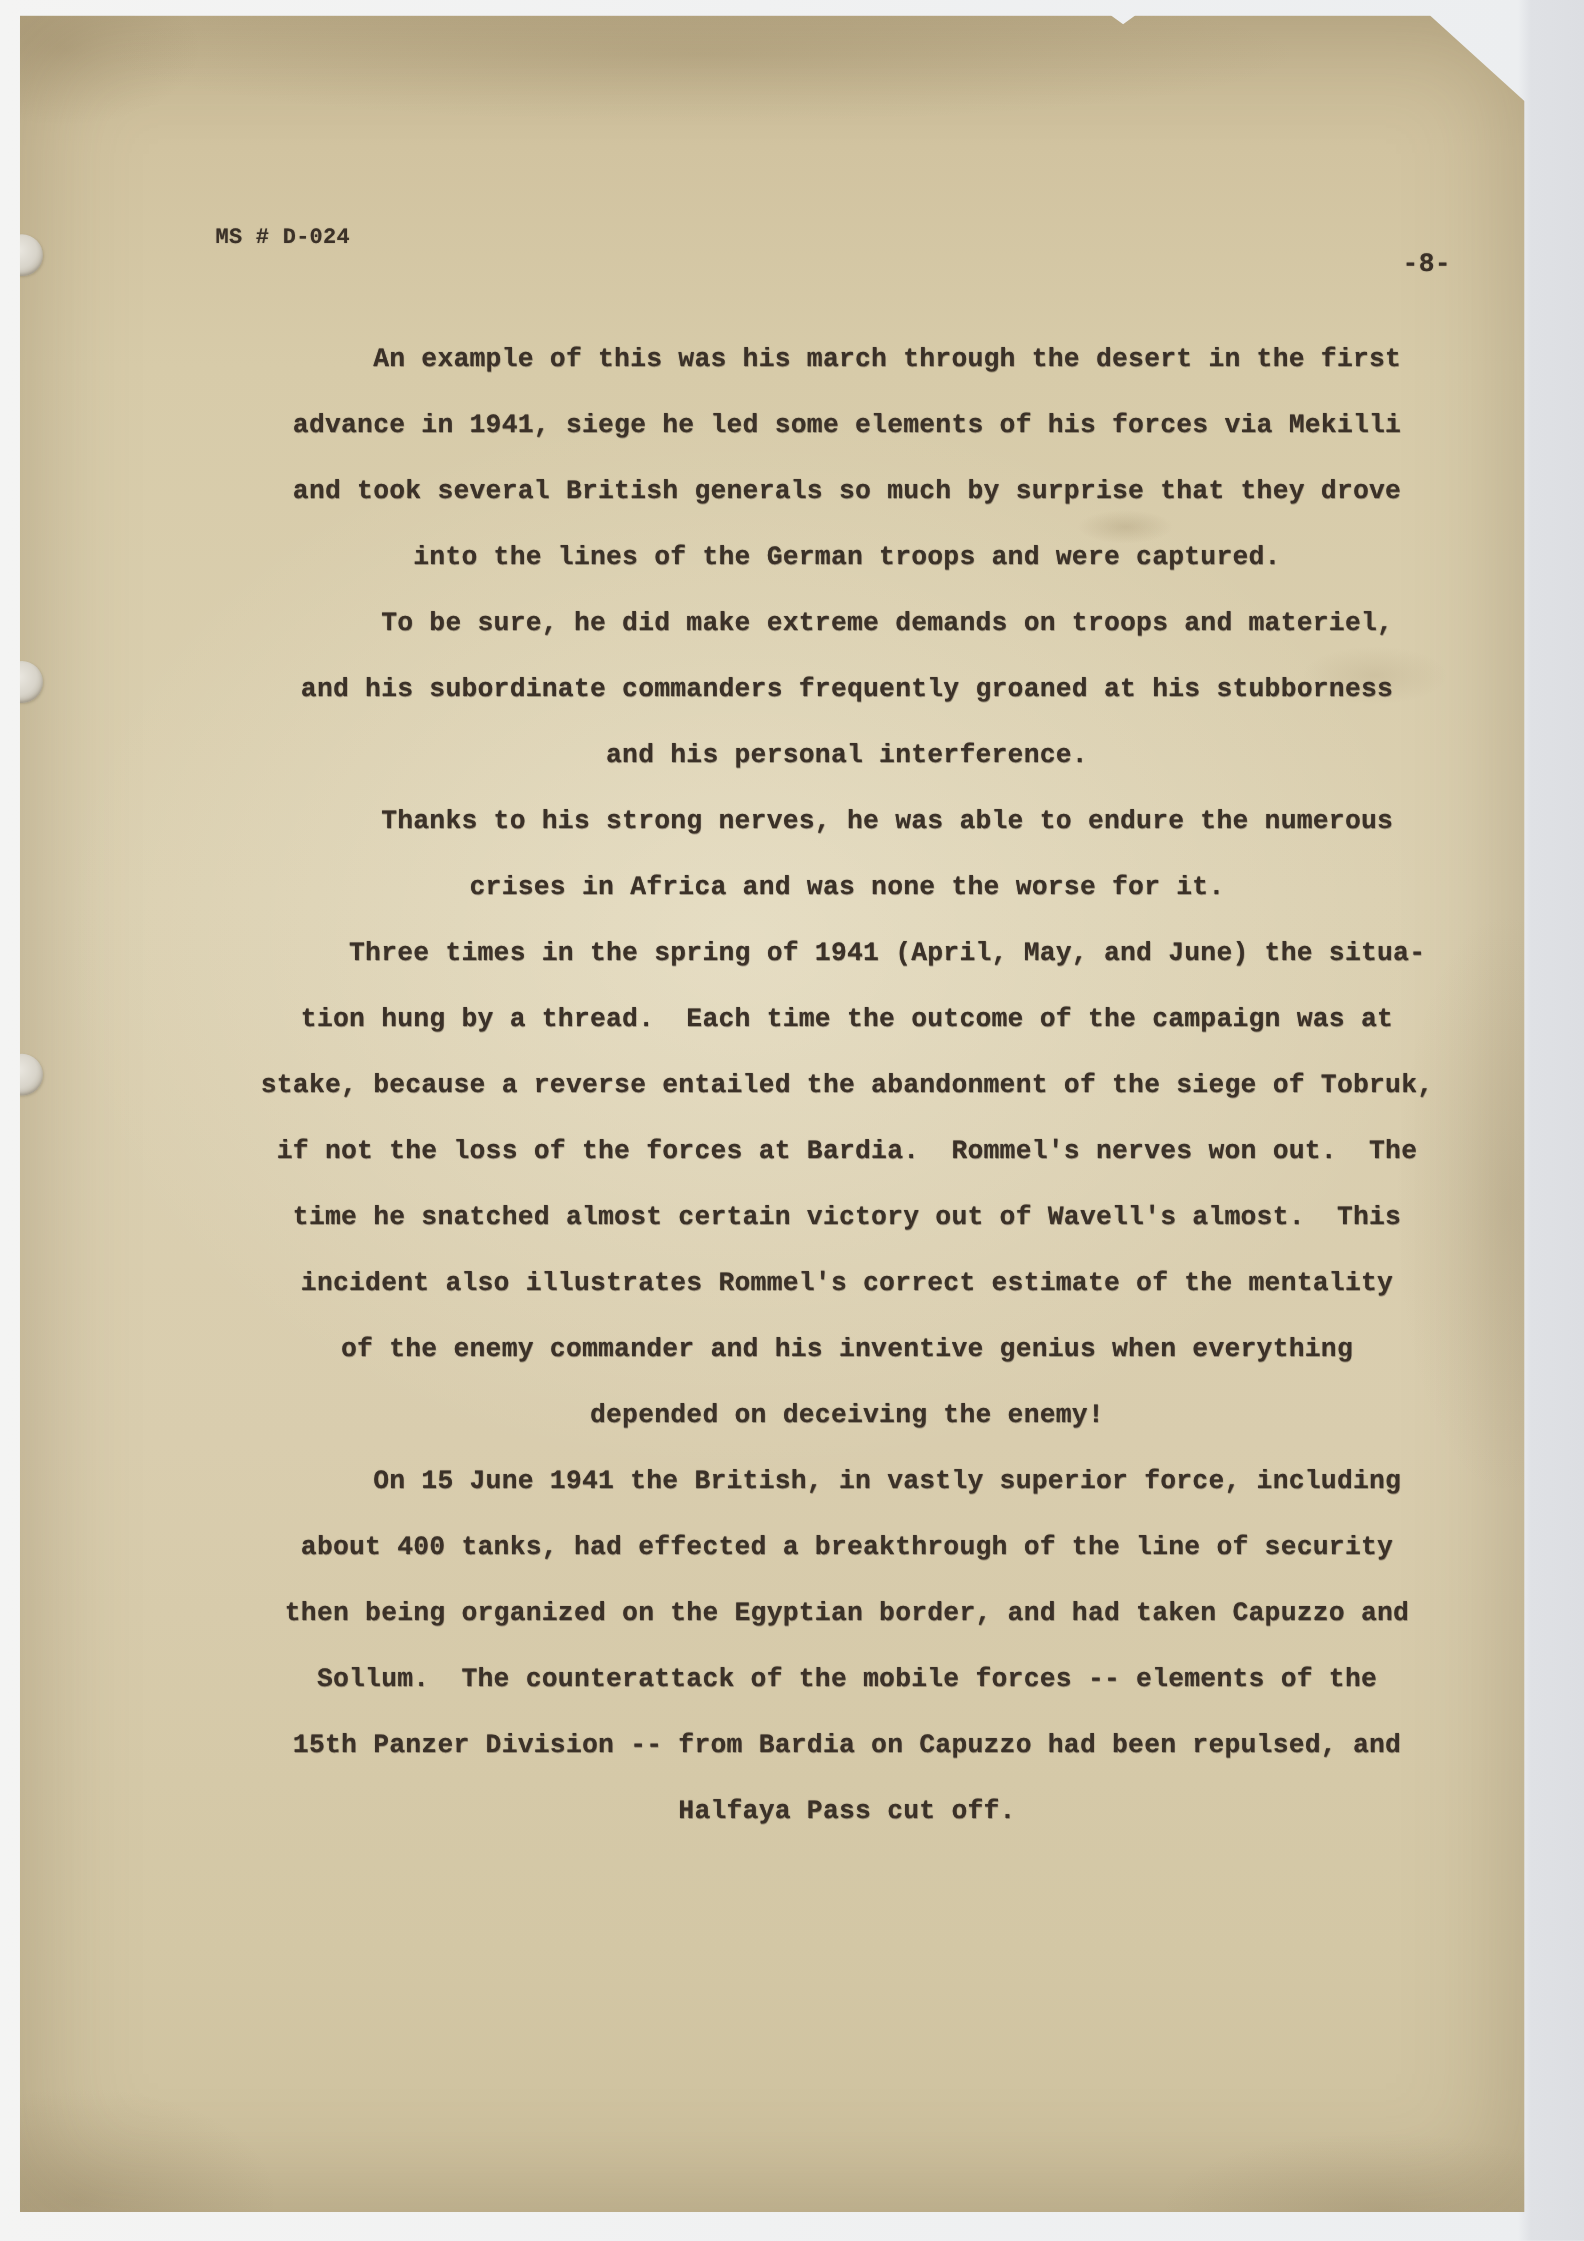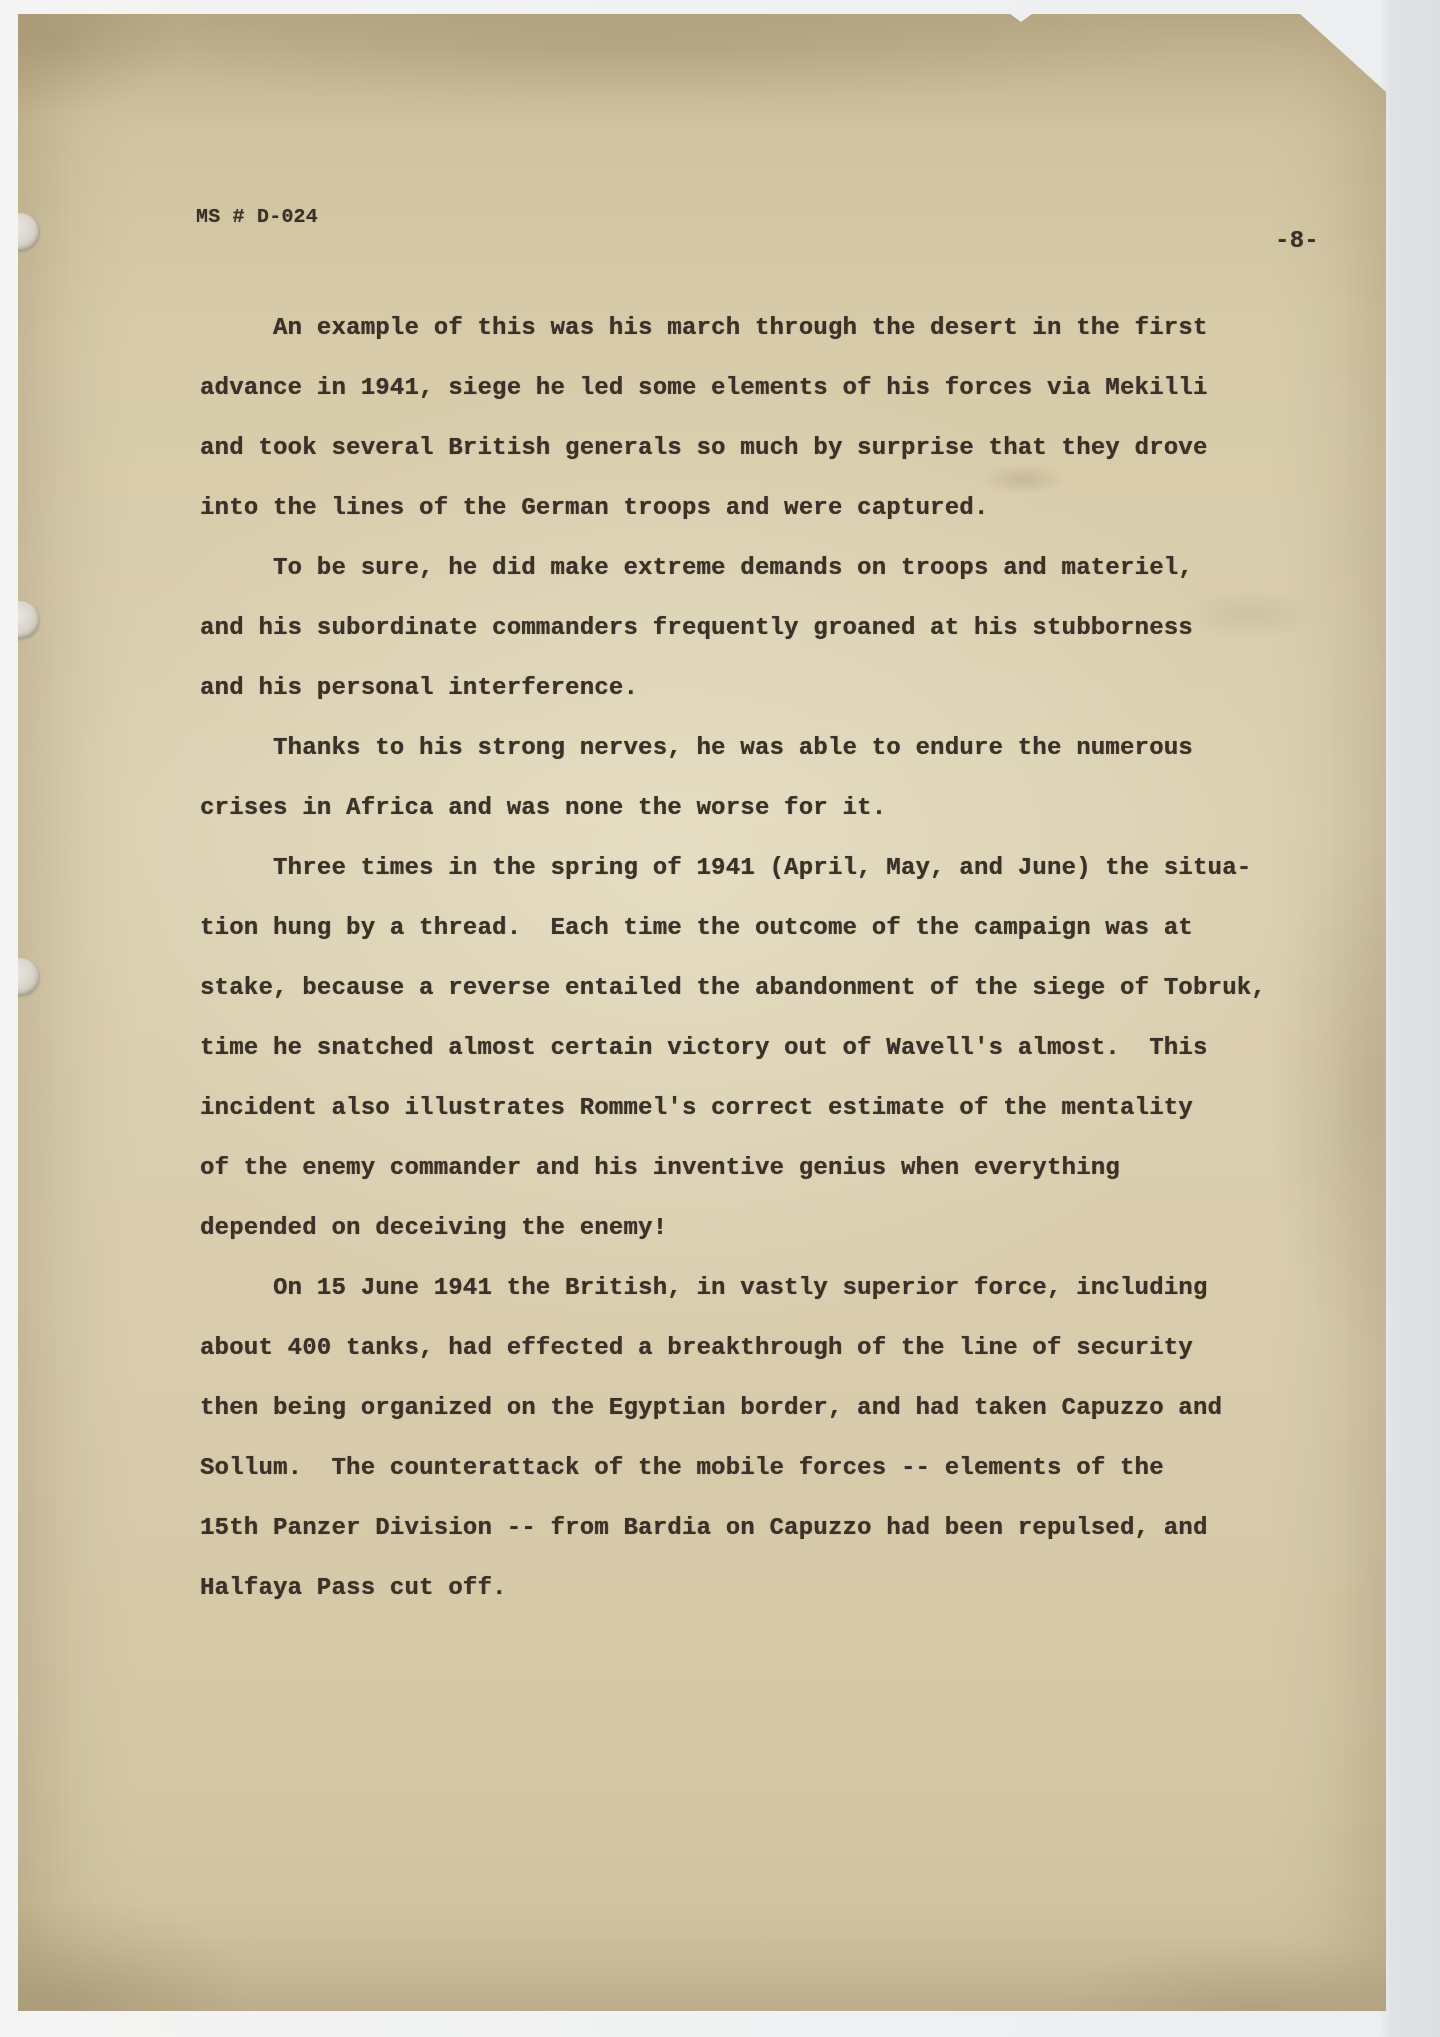--- a/index.html
+++ b/index.html
@@ -69,20 +69,21 @@
   }
   .typed-line {
     height: 60px;
     line-height: 60px;
     white-space: pre;
     font-size: 24px;
     letter-spacing: 0.2px;
     font-weight: 700;
     color: #3b3128;
     text-shadow: 0 0 1px rgba(59, 49, 40, 0.55), 0.4px 0.4px 0.6px rgba(59, 49, 40, 0.35);
+    text-align: center;
   }
   .ms-number {
     position: absolute;
     left: 178px;
     top: 186px;
     height: 34px;
     line-height: 34px;
     white-space: pre;
     font-size: 20px;
     letter-spacing: 0.2px;
@@ -124,20 +125,21 @@
       <div class="typed-line">and took several British generals so much by surprise that they drove</div>
       <div class="typed-line">into the lines of the German troops and were captured.</div>
       <div class="typed-line">     To be sure, he did make extreme demands on troops and materiel,</div>
       <div class="typed-line">and his subordinate commanders frequently groaned at his stubborness</div>
       <div class="typed-line">and his personal interference.</div>
       <div class="typed-line">     Thanks to his strong nerves, he was able to endure the numerous</div>
       <div class="typed-line">crises in Africa and was none the worse for it.</div>
       <div class="typed-line">     Three times in the spring of 1941 (April, May, and June) the situa-</div>
       <div class="typed-line">tion hung by a thread.  Each time the outcome of the campaign was at</div>
       <div class="typed-line">stake, because a reverse entailed the abandonment of the siege of Tobruk,</div>
+      <div class="typed-line">if not the loss of the forces at Bardia.  Rommel's nerves won out.  The</div>
       <div class="typed-line">time he snatched almost certain victory out of Wavell's almost.  This</div>
       <div class="typed-line">incident also illustrates Rommel's correct estimate of the mentality</div>
       <div class="typed-line">of the enemy commander and his inventive genius when everything</div>
       <div class="typed-line">depended on deceiving the enemy!</div>
       <div class="typed-line">     On 15 June 1941 the British, in vastly superior force, including</div>
       <div class="typed-line">about 400 tanks, had effected a breakthrough of the line of security</div>
       <div class="typed-line">then being organized on the Egyptian border, and had taken Capuzzo and</div>
       <div class="typed-line">Sollum.  The counterattack of the mobile forces -- elements of the</div>
       <div class="typed-line">15th Panzer Division -- from Bardia on Capuzzo had been repulsed, and</div>
       <div class="typed-line">Halfaya Pass cut off.</div>

